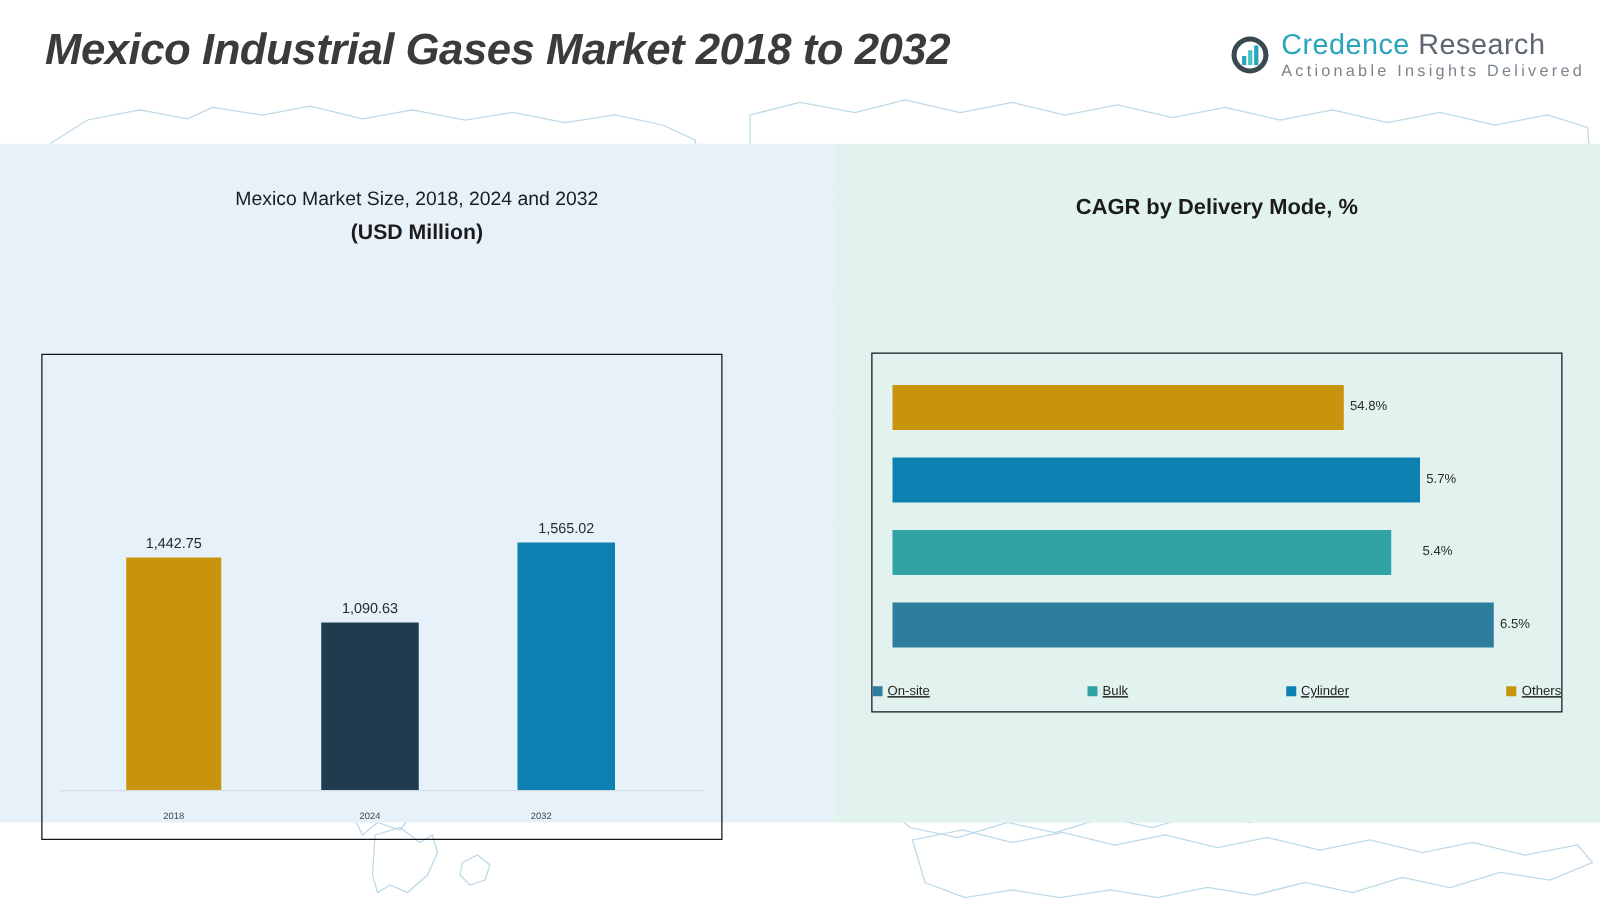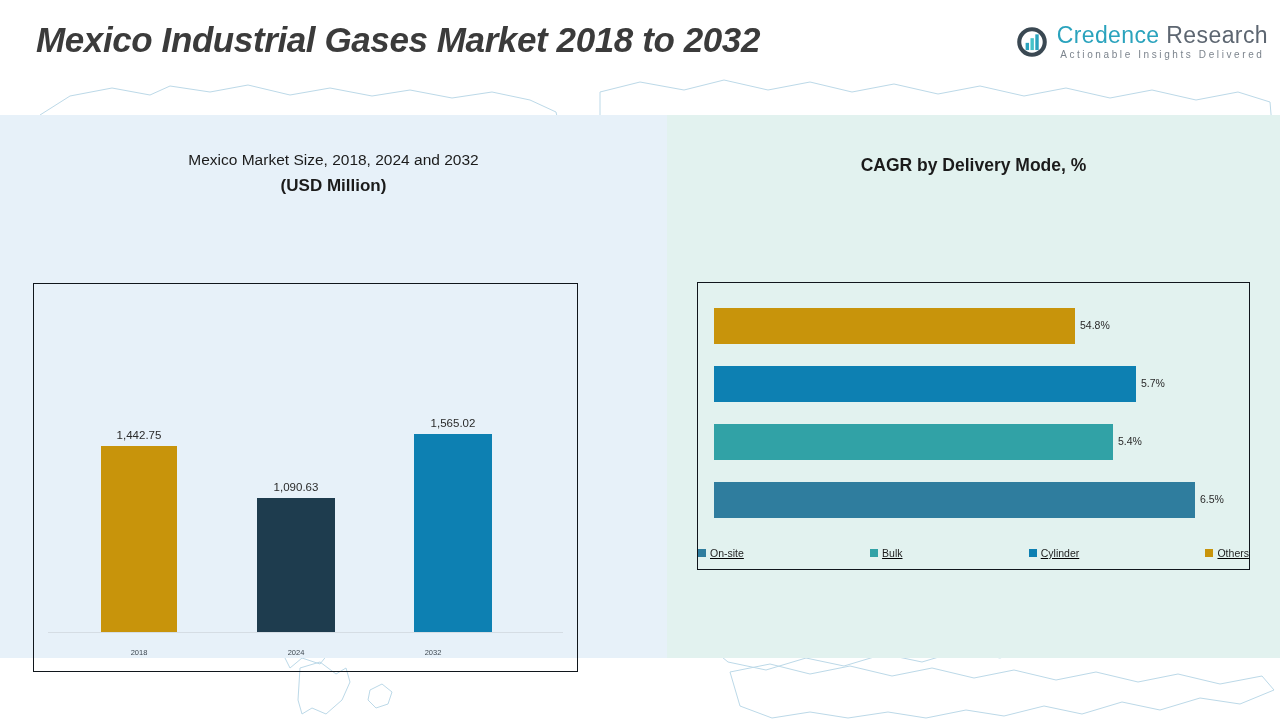--- a/index.html
+++ b/index.html
@@ -30,21 +30,21 @@
   }
 
   
   .logo{ position:absolute; right:12px; top:24px; display:flex; align-items:center; gap:8px; }
   .logo-mark{ width:34px; height:34px; flex:0 0 34px; }
   .logo-text-wrap{ display:flex; flex-direction:column; line-height:1; }
   .logo-word{ font-size:23px; letter-spacing:.4px; white-space:nowrap; }
   .logo-word .c1{ color:#2aa3bd; }
   .logo-word .c2{ color:#5d6671; }
   .logo-tag{
-    font-size:10px; color:#7c848d; letter-spacing:2.6px;
+    font-size:13px; color:#7c848d; letter-spacing:2.6px;
     white-space:nowrap; margin-top:3px; text-align:center;
   }
 
   
   .panel{ position:absolute; top:115px; height:543px; z-index:1; }
   .panel-left{ left:0; width:667px; background:#e7f1f9; }
   .panel-right{ left:667px; width:613px; background:#e2f2ef; }
 
   
   .chart-heading{ position:absolute; text-align:center; color:#1b1b1b; }
@@ -169,21 +169,21 @@
   </div>
 
   <div class="chart-box" id="bar-chart-box">
     <div class="col-plot" id="hbar-plot">
 
     <div class="hbar" style="top: 25px; width: 361px; height: 36px; background: rgb(200, 148, 11);"></div>
         <div class="hbar-label" style="left: 382px; top: 36px;">54.8%</div>
         <div class="hbar" style="top: 83px; width: 422px; height: 36px; background: rgb(13, 128, 178);"></div>
         <div class="hbar-label" style="left: 443px; top: 94px;">5.7%</div>
         <div class="hbar" style="top: 141px; width: 399px; height: 36px; background: rgb(49, 162, 166);"></div>
-        <div class="hbar-label" style="left: 400px; top: 152px; padding-left: 20px;">5.4%</div>
+        <div class="hbar-label" style="left: 420px; top: 152px; padding-left: 20px;">5.4%</div>
         <div class="hbar" style="top: 199px; width: 481px; height: 36px; background: rgb(47, 125, 158);"></div>
         <div class="hbar-label" style="left: 502px; top: 210px;">6.5%</div>
       </div>
     <div class="legend" id="hbar-legend">
 
     <div class="legend-item">
           <span class="legend-swatch" style="background: rgb(47, 125, 158);"></span>
           <span class="legend-text">On-site</span>
         </div>
         <div class="legend-item">

